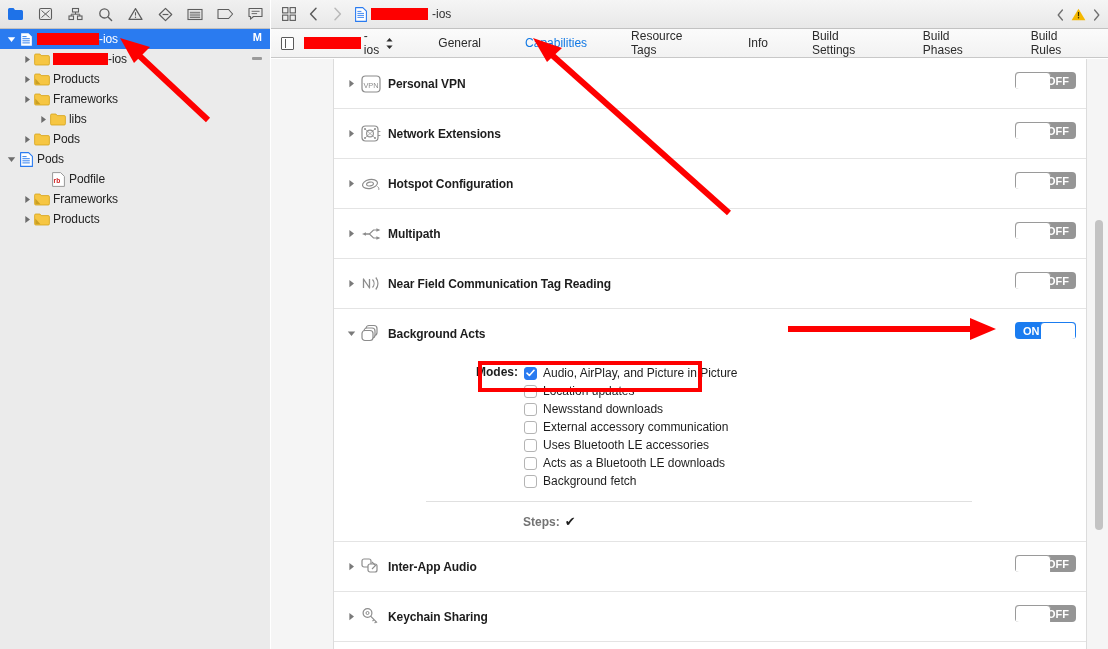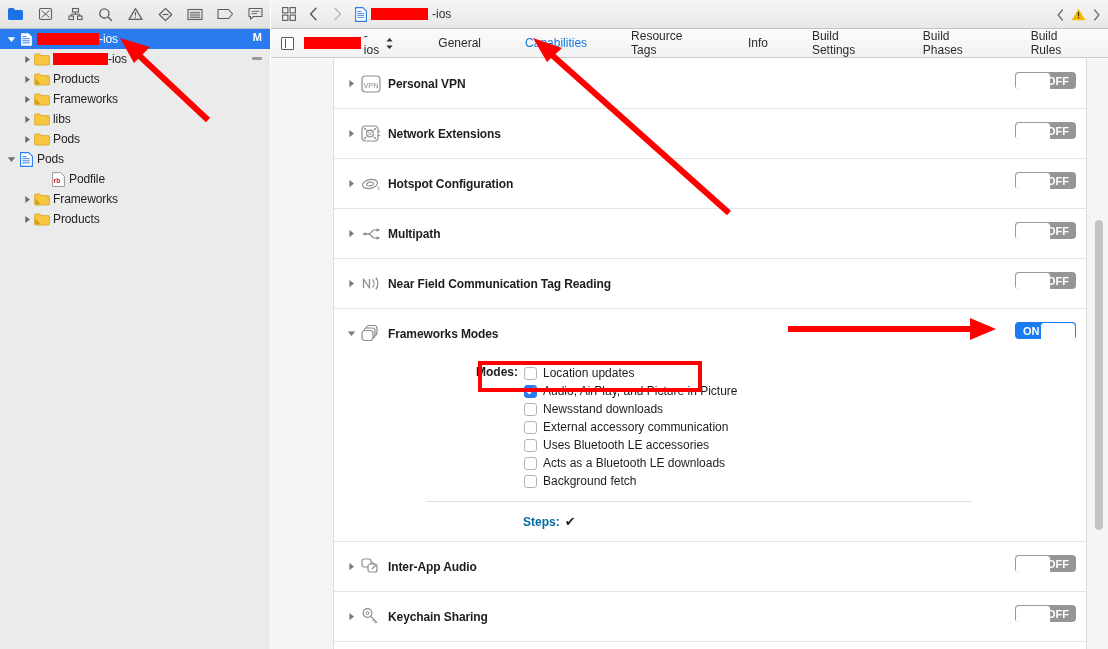--- a/index.html
+++ b/index.html
@@ -166,21 +166,21 @@
   }
   .cbx.checked {
     background: #2a7bf0; border-color: #2a7bf0;
     display: flex; align-items: center; justify-content: center;
   }
   .cbx.checked svg { display:block; }
   .modes-hr {
     height: 1px; background: #e0e0e0; margin: 11px 0 0 82px; width: 546px;
   }
   .steps-row { display: flex; align-items: center; padding-left: 179px; padding-top: 12px; font-size: 12px; }
-  .steps-label { font-weight: bold; color: #0369a1; margin-right: 5px; }
+  .steps-label { font-weight: bold; color: #737373; margin-right: 5px; }
   .steps-check { color: #1d1d1d; font-size: 13px; margin-right: 5px; }
   .steps-text { color: #6d6d6d; }
 
   
   #vscroll {
     position: absolute; right: 4px; top: 0; width: 11px; bottom: 0;
   }
   #vthumb {
     position: absolute; left: 2px; width: 8px; top: 161px; height: 310px;
     background: #c3c3c3; border-radius: 4px;
@@ -310,21 +310,21 @@
             </svg>
           </span>
           <span class="ticon">
             <svg width="16" height="13" viewBox="0 0 16 13" style="display: block;">
               <path d="M0.6 2.2A1.2 1.2 0 0 1 1.8 1h4.1l1.3 1.6h7.0a1.2 1.2 0 0 1 1.2 1.2v7.0a1.2 1.2 0 0 1-1.2 1.2H1.8a1.2 1.2 0 0 1-1.2-1.2z" fill="#f6c643" stroke="#d6a319" stroke-width="0.8"></path>
               <path d="M1.3 11.3V5.6l5.2 5.7z" fill="#caa023"></path>
             </svg>
           </span>
           <span class="tlabel"><span>Frameworks</span></span>
         </div>
-        <div class="tree-row" style="padding-left: 22px;">
+        <div class="tree-row" style="padding-left: 38px;">
           <span class="tw">
             <svg width="9" height="9" viewBox="0 0 9 9" style="display: block;">
               <path d="M2.3 0.9v7.2L7 4.5z" fill="currentColor"></path>
             </svg>
           </span>
           <span class="ticon">
             <svg width="16" height="13" viewBox="0 0 16 13" style="display: block;">
               <path d="M0.6 2.2A1.2 1.2 0 0 1 1.8 1h4.1l1.3 1.6h7.0a1.2 1.2 0 0 1 1.2 1.2v7.0a1.2 1.2 0 0 1-1.2 1.2H1.8a1.2 1.2 0 0 1-1.2-1.2z" fill="#f6c643" stroke="#d6a319" stroke-width="0.8"></path>
             </svg>
           </span>
@@ -593,41 +593,41 @@
                   <path d="M0.8 2.4h7.4L4.5 7.1z" fill="currentColor"></path>
                 </svg>
               </span>
               <span class="cap-icon">
                 <svg width="21" height="19" viewBox="0 0 21 19" style="display: block;">
                   <rect x="5" y="1.5" width="11" height="10" rx="3" fill="#ffffff" stroke="#8c8c8c" stroke-width="1.2"></rect>
                   <rect x="3" y="4" width="11" height="10" rx="3" fill="#ffffff" stroke="#8c8c8c" stroke-width="1.2"></rect>
                   <rect x="1" y="6.5" width="11" height="10" rx="3" fill="#ffffff" stroke="#8c8c8c" stroke-width="1.2"></rect>
                 </svg>
               </span>
-              <span class="cap-title">Frameworks Modes</span>
+              <span class="cap-title">Background Acts</span>
               <div class="toggle on">
                 <div class="knob"></div>
                 <span class="lbl">ON</span>
               </div>
             </div>
             <div class="cap-body">
               <div class="modes-wrap">
                 <span class="modes-label">Modes:</span>
                 <div class="modes-list">
-                  <label class="mode-item">
-                    <span class="cbx"></span>
-                    <span>Location updates</span>
-                  </label>
                   <label class="mode-item">
                     <span class="cbx checked">
                       <svg width="9" height="8" viewBox="0 0 9 8" style="display: block;">
                         <path d="M1 4.2 3.4 6.5 8 1.3" fill="none" stroke="#ffffff" stroke-width="1.6" stroke-linecap="round" stroke-linejoin="round"></path>
                       </svg>
                     </span>
                     <span>Audio, AirPlay, and Picture in Picture</span>
+                  </label>
+                  <label class="mode-item">
+                    <span class="cbx"></span>
+                    <span>Location updates</span>
                   </label>
                   <label class="mode-item">
                     <span class="cbx"></span>
                     <span>Newsstand downloads</span>
                   </label>
                   <label class="mode-item">
                     <span class="cbx"></span>
                     <span>External accessory communication</span>
                   </label>
                   <label class="mode-item">

